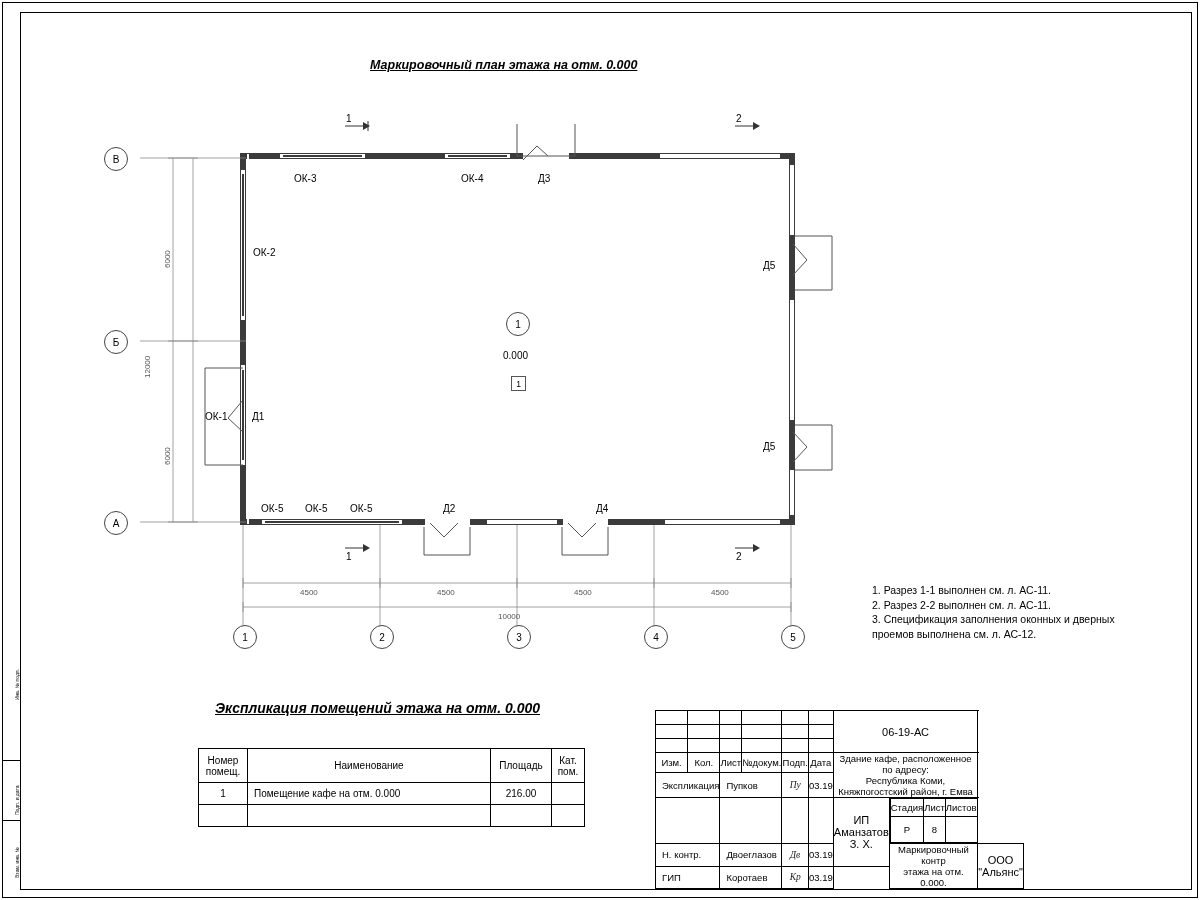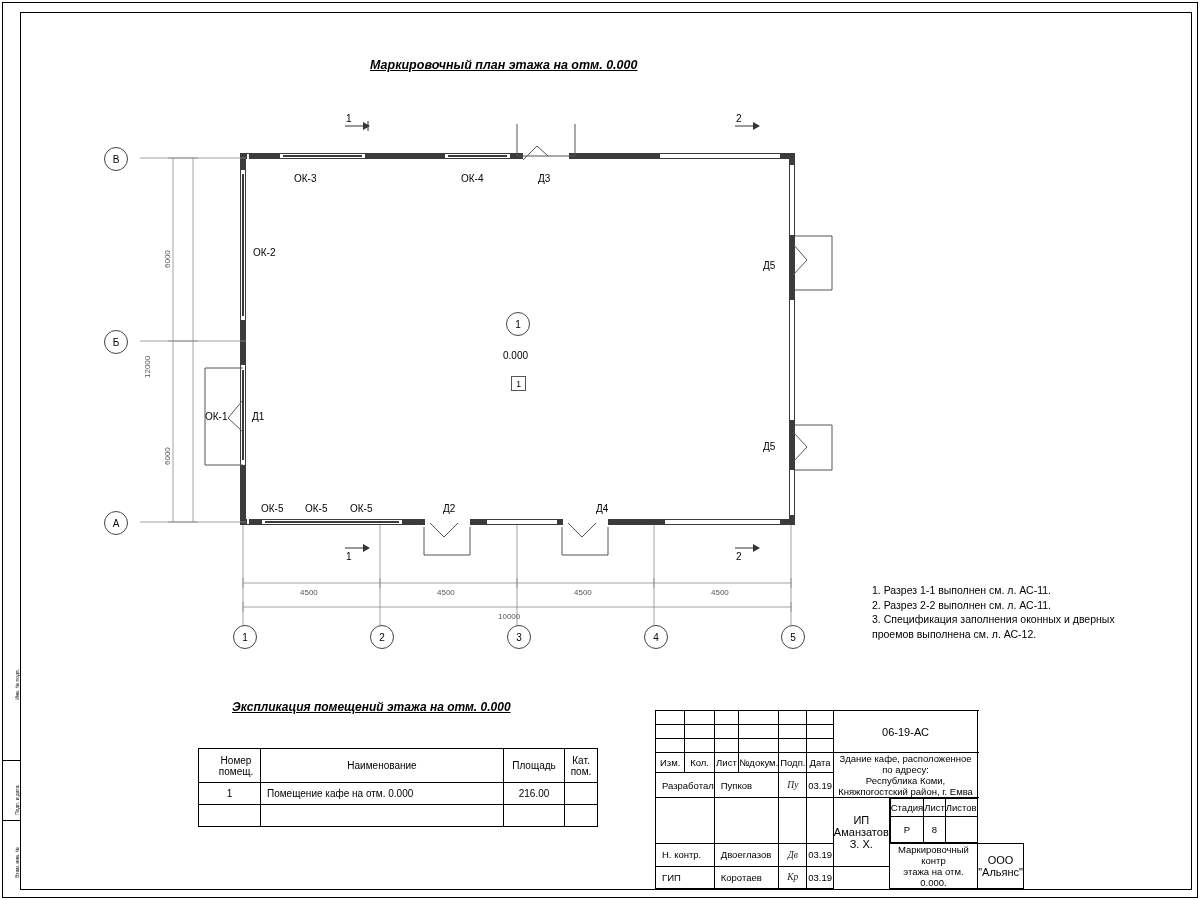--- a/index.html
+++ b/index.html
@@ -8,21 +8,21 @@
 
   
   .frame-outer{position:absolute;left:2px;top:2px;width:1194px;height:894px;border:1px solid #000;}
   .frame-inner{position:absolute;left:20px;top:12px;width:1170px;height:876px;border:1px solid #000;}
   .left-strip{position:absolute;left:2px;top:12px;width:18px;height:876px;border-right:1px solid #000;}
   .left-cell{position:absolute;left:2px;width:18px;border-top:1px solid #000;}
   .left-label{position:absolute;transform-origin:0 0;font-size:5px;white-space:nowrap;color:#000;}
 
   
   .plan-title{position:absolute;left:370px;top:58px;font-size:12.5px;font-style:italic;font-weight:bold;text-decoration:underline;white-space:nowrap;}
-  .expl-title{position:absolute;left:232px;top:700px;font-size:12px;font-style:italic;font-weight:bold;text-decoration:underline;white-space:nowrap;}
+  .expl-title{position:absolute;left:215px;top:700px;font-size:14px;font-style:italic;font-weight:bold;text-decoration:underline;white-space:nowrap;}
 
   
   .wall{position:absolute;background:#3b3b3b;}
   .lbl{position:absolute;font-size:10px;white-space:nowrap;}
   .lblsm{position:absolute;font-size:8px;white-space:nowrap;color:#555;}
   .circ{position:absolute;border:1px solid #444;border-radius:50%;display:flex;align-items:center;justify-content:center;font-size:10px;background:#fff;}
   .boxlbl{position:absolute;border:1px solid #555;font-size:8.5px;display:flex;align-items:center;justify-content:center;background:#fff;}
 
   
   .notes{position:absolute;left:872px;top:583px;font-size:10.5px;line-height:14.5px;width:320px;}
@@ -192,21 +192,21 @@
     <div>1. Разрез 1-1 выполнен см. л. АС-11.</div>
     <div>2. Разрез 2-2 выполнен см. л. АС-11.</div>
     <div>3. Спецификация заполнения оконных и дверных</div>
     <div>    проемов выполнена см. л. АС-12.</div>
   </div>
 
   <div class="expl-title">Экспликация помещений этажа на отм. 0.000</div>
   <table class="expl-table">
     <tbody>
         <tr>
-      <td class="h" style="width:48px;padding-left:13px;">
+      <td class="h" style="width:48px;">
         <div>Номер помещ.</div>
       </td>
       <td class="h" style="width:242px;margin-top:6px;">
         <div>Наименование</div>
       </td>
       <td class="h" style="width:60px;">
         <div>Площадь</div>
       </td>
       <td class="h" style="width:32px;">
         <div>Кат. пом.</div>
@@ -265,21 +265,21 @@
       <td>№докум.</td>
       <td>Подп.</td>
       <td>Дата</td>
       <td rowspan="2" colspan="4">
         <div>Здание кафе, расположенное по адресу:</div>
         <div>Республика Коми, Княжпогостский район, г. Емва</div>
       </td>
     </tr>
 
     <tr>
-      <td colspan="2" class="nm" style="height:22px;">Разработал</td>
+      <td colspan="2" class="nm" style="height:22px;">Экспликация</td>
       <td colspan="2" class="nm">Пупков</td>
       <td class="sig">Пу</td>
       <td>03.19</td>
     </tr>
 
     <tr>
       <td colspan="2" class="nm" style="height:22px;"></td>
       <td colspan="2" class="nm"></td>
       <td class="sig"></td>
       <td></td>

